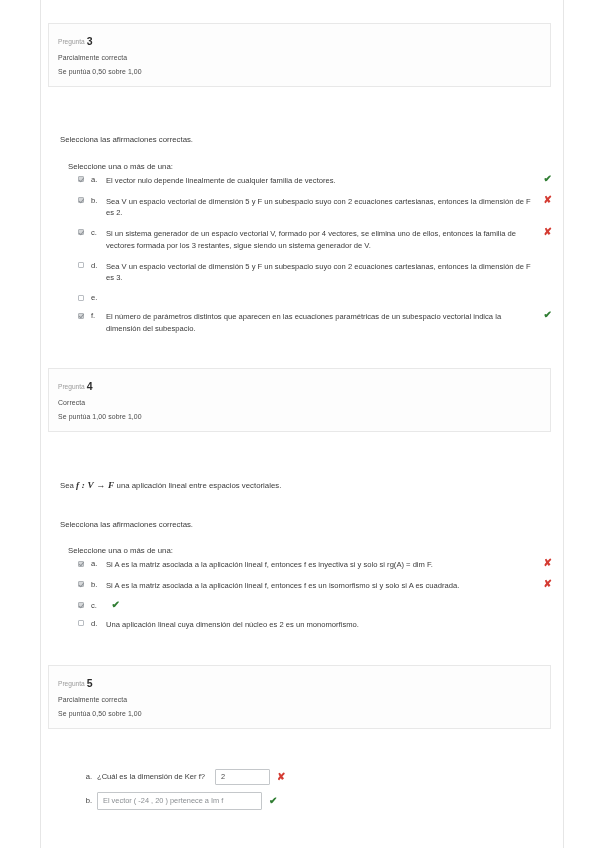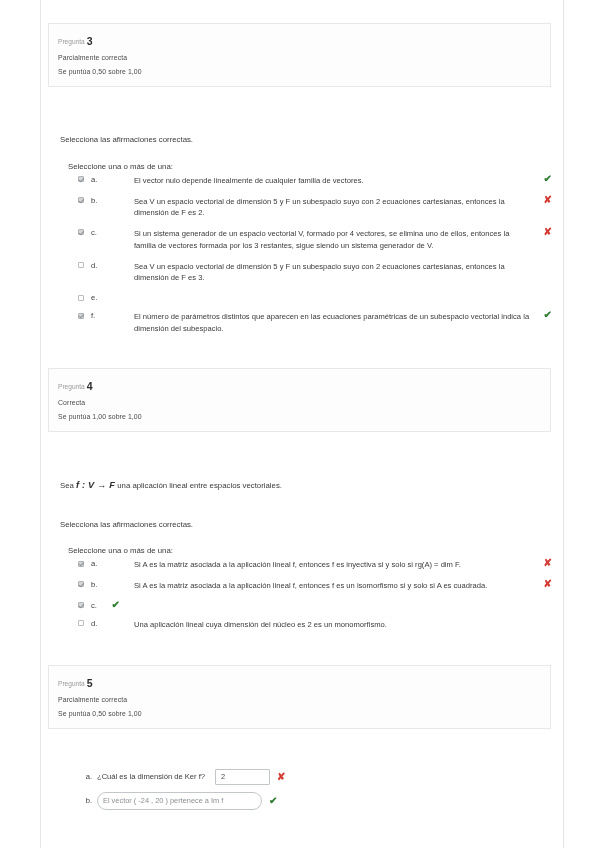--- a/index.html
+++ b/index.html
@@ -75,21 +75,21 @@
 
   
   .qbody { padding-left: 12px; }
   .stem {
     font-size: 7.8px;
     color: #3a3a3a;
     line-height: 1.6;
     margin-top: 20px;
   }
   .mathtext {
-    font-family: Liberation Sans, sans-serif;
+    font-family: Liberation Serif, serif;
     font-style: italic;
     font-weight: bold;
     font-size: 9.2px;
     color: #2f2f2f;
     letter-spacing: 0.2px;
   }
   .instr {
     font-size: 7.8px;
     color: #3a3a3a;
     padding-left: 8px;
@@ -135,21 +135,20 @@
     margin-left: 7px;
     font-size: 7.6px;
     color: #3a3a3a;
   }
   .opt-text {
     flex: 1 1 auto;
     font-size: 7.6px;
     line-height: 1.55;
     color: #3a3a3a;
     padding-right: 6px;
-    margin-left: 28px;
   }
   .mark {
     flex: 0 0 auto;
     width: 14px;
     text-align: right;
     font-size: 10px;
     line-height: 1;
     font-weight: bold;
     margin-top: -1px;
   }
@@ -193,21 +192,21 @@
   .selinput {
     width: 165px;
     height: 18px;
     border: 1px solid #c4c7ca;
     background: #ffffff;
     font-family: "Liberation Sans", sans-serif;
     font-size: 7.4px;
     color: #8a8e92;
     padding: 0 5px;
     box-sizing: border-box;
-    border-radius: 9px;
+    border-radius: 1px;
     line-height: 16px;
     white-space: nowrap;
     overflow: hidden;
   }
   .q5mark {
     font-size: 10px;
     font-weight: bold;
     line-height: 1;
     margin-left: 7px;
   }

